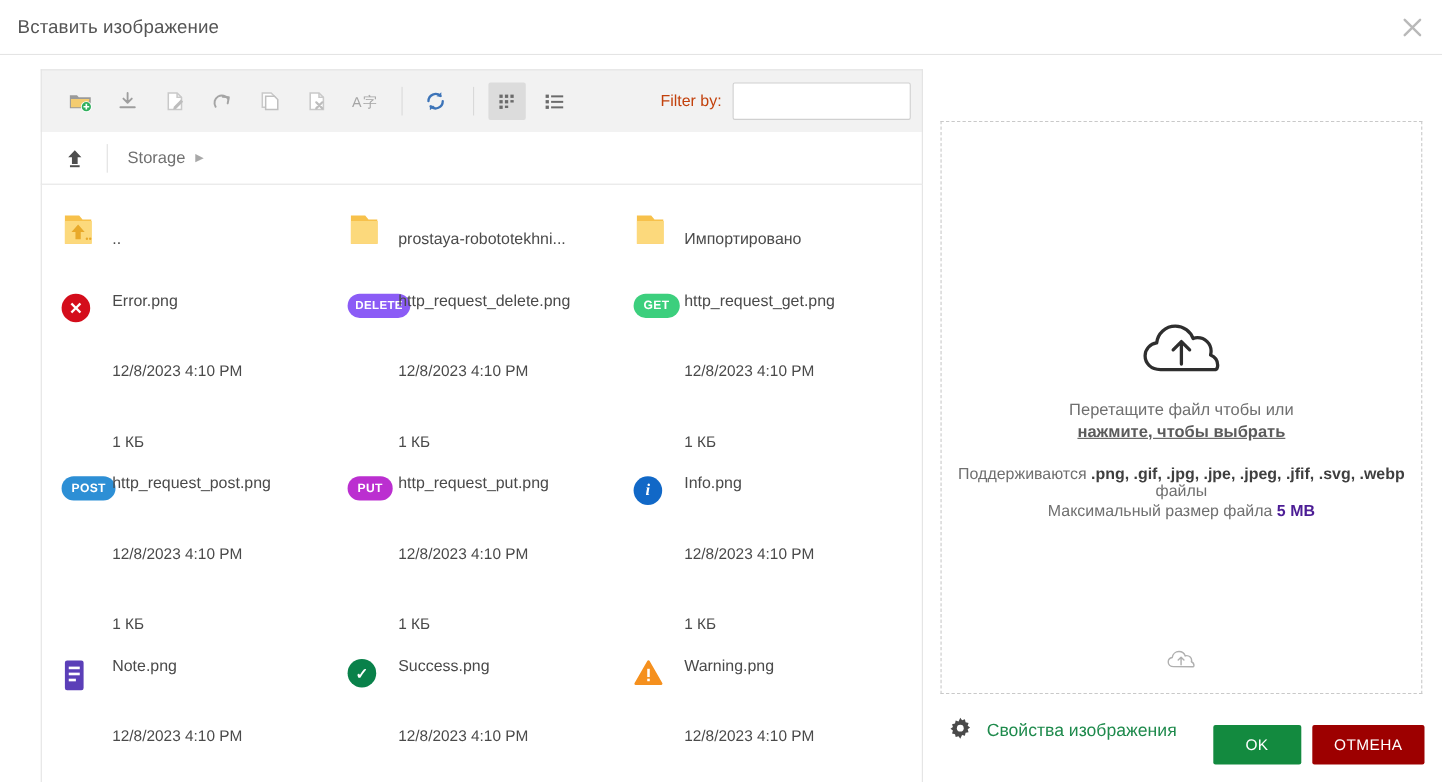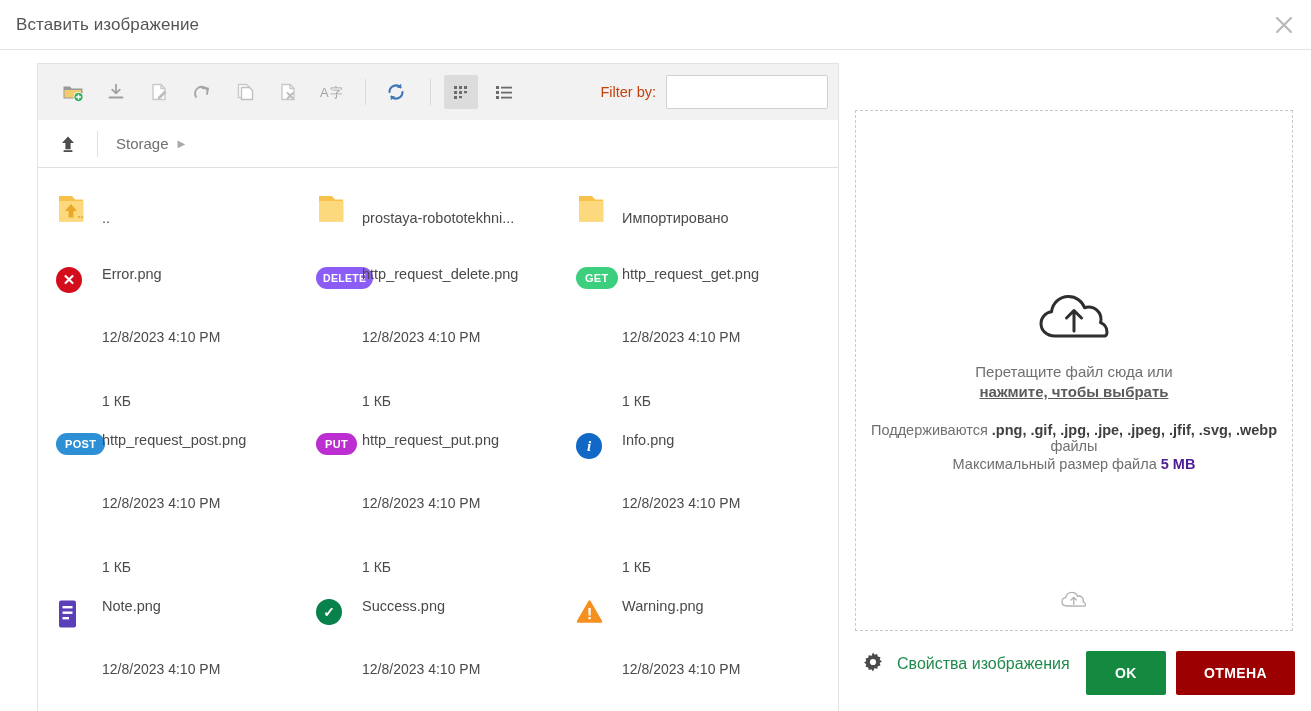--- a/index.html
+++ b/index.html
@@ -208,24 +208,24 @@
   }
 
   
   .footer {
     position: absolute;
     right: 16px; bottom: 16px;
     display: flex; gap: 10px;
   }
   .btn {
     border: none; border-radius: 2px;
-    color: #fff; font-weight: bold;
+    color: #fff; font-weight: normal;
     font-size: 14px; letter-spacing: .4px;
-    height: 44px; min-width: 80px;
-    padding: 0 28px;
+    height: 36px; min-width: 80px;
+    padding: 0 20px;
     cursor: pointer;
     font-family: "Liberation Sans", sans-serif;
   }
   .btn-ok { background: #138a3f; }
   .btn-cancel { background: #9d0000; }
 </style>
 </head>
 <body>
 
 <div class="titlebar">
@@ -526,21 +526,21 @@
       <div class="cloud-big">
         <svg width="72" height="56" viewBox="0 0 72 56">
           <path d="M17 47 C8 47 3 41 3 34.5 C3 28.5 7.5 23.5 13.5 22.8
                    C14.5 14 21.5 7.5 30.5 7.5 C38 7.5 44.3 12.2 46.6 18.8
                    C47.8 18.3 49.2 18 50.6 18 C57.5 18 63 23.5 63 30.2
                    C63 31.4 62.8 32.6 62.5 33.7 C66.5 35.3 69 39 69 43
                    C69 45.4 68.2 46.6 67 47 Z" fill="none" stroke="#2e2e2e" stroke-width="3" stroke-linejoin="round"></path>
           <path d="M36 42 V22 M28.5 29 L36 21.5 L43.5 29" fill="none" stroke="#2e2e2e" stroke-width="3" stroke-linecap="round" stroke-linejoin="round"></path>
         </svg>
       </div>
-      <div class="dz-line1">Перетащите файл сюда или</div>
+      <div class="dz-line1">Перетащите файл чтобы или</div>
       <div class="dz-link">нажмите, чтобы выбрать</div>
 
       <div class="dz-formats">
         <span>Поддерживаются </span><b>.png, .gif, .jpg, .jpe, .jpeg, .jfif, .svg, .webp</b><span> файлы</span>
       </div>
       <div class="dz-maxsize">
         <span>Максимальный размер файла </span><b>5 MB</b>
       </div>
 
       <div class="cloud-small">

